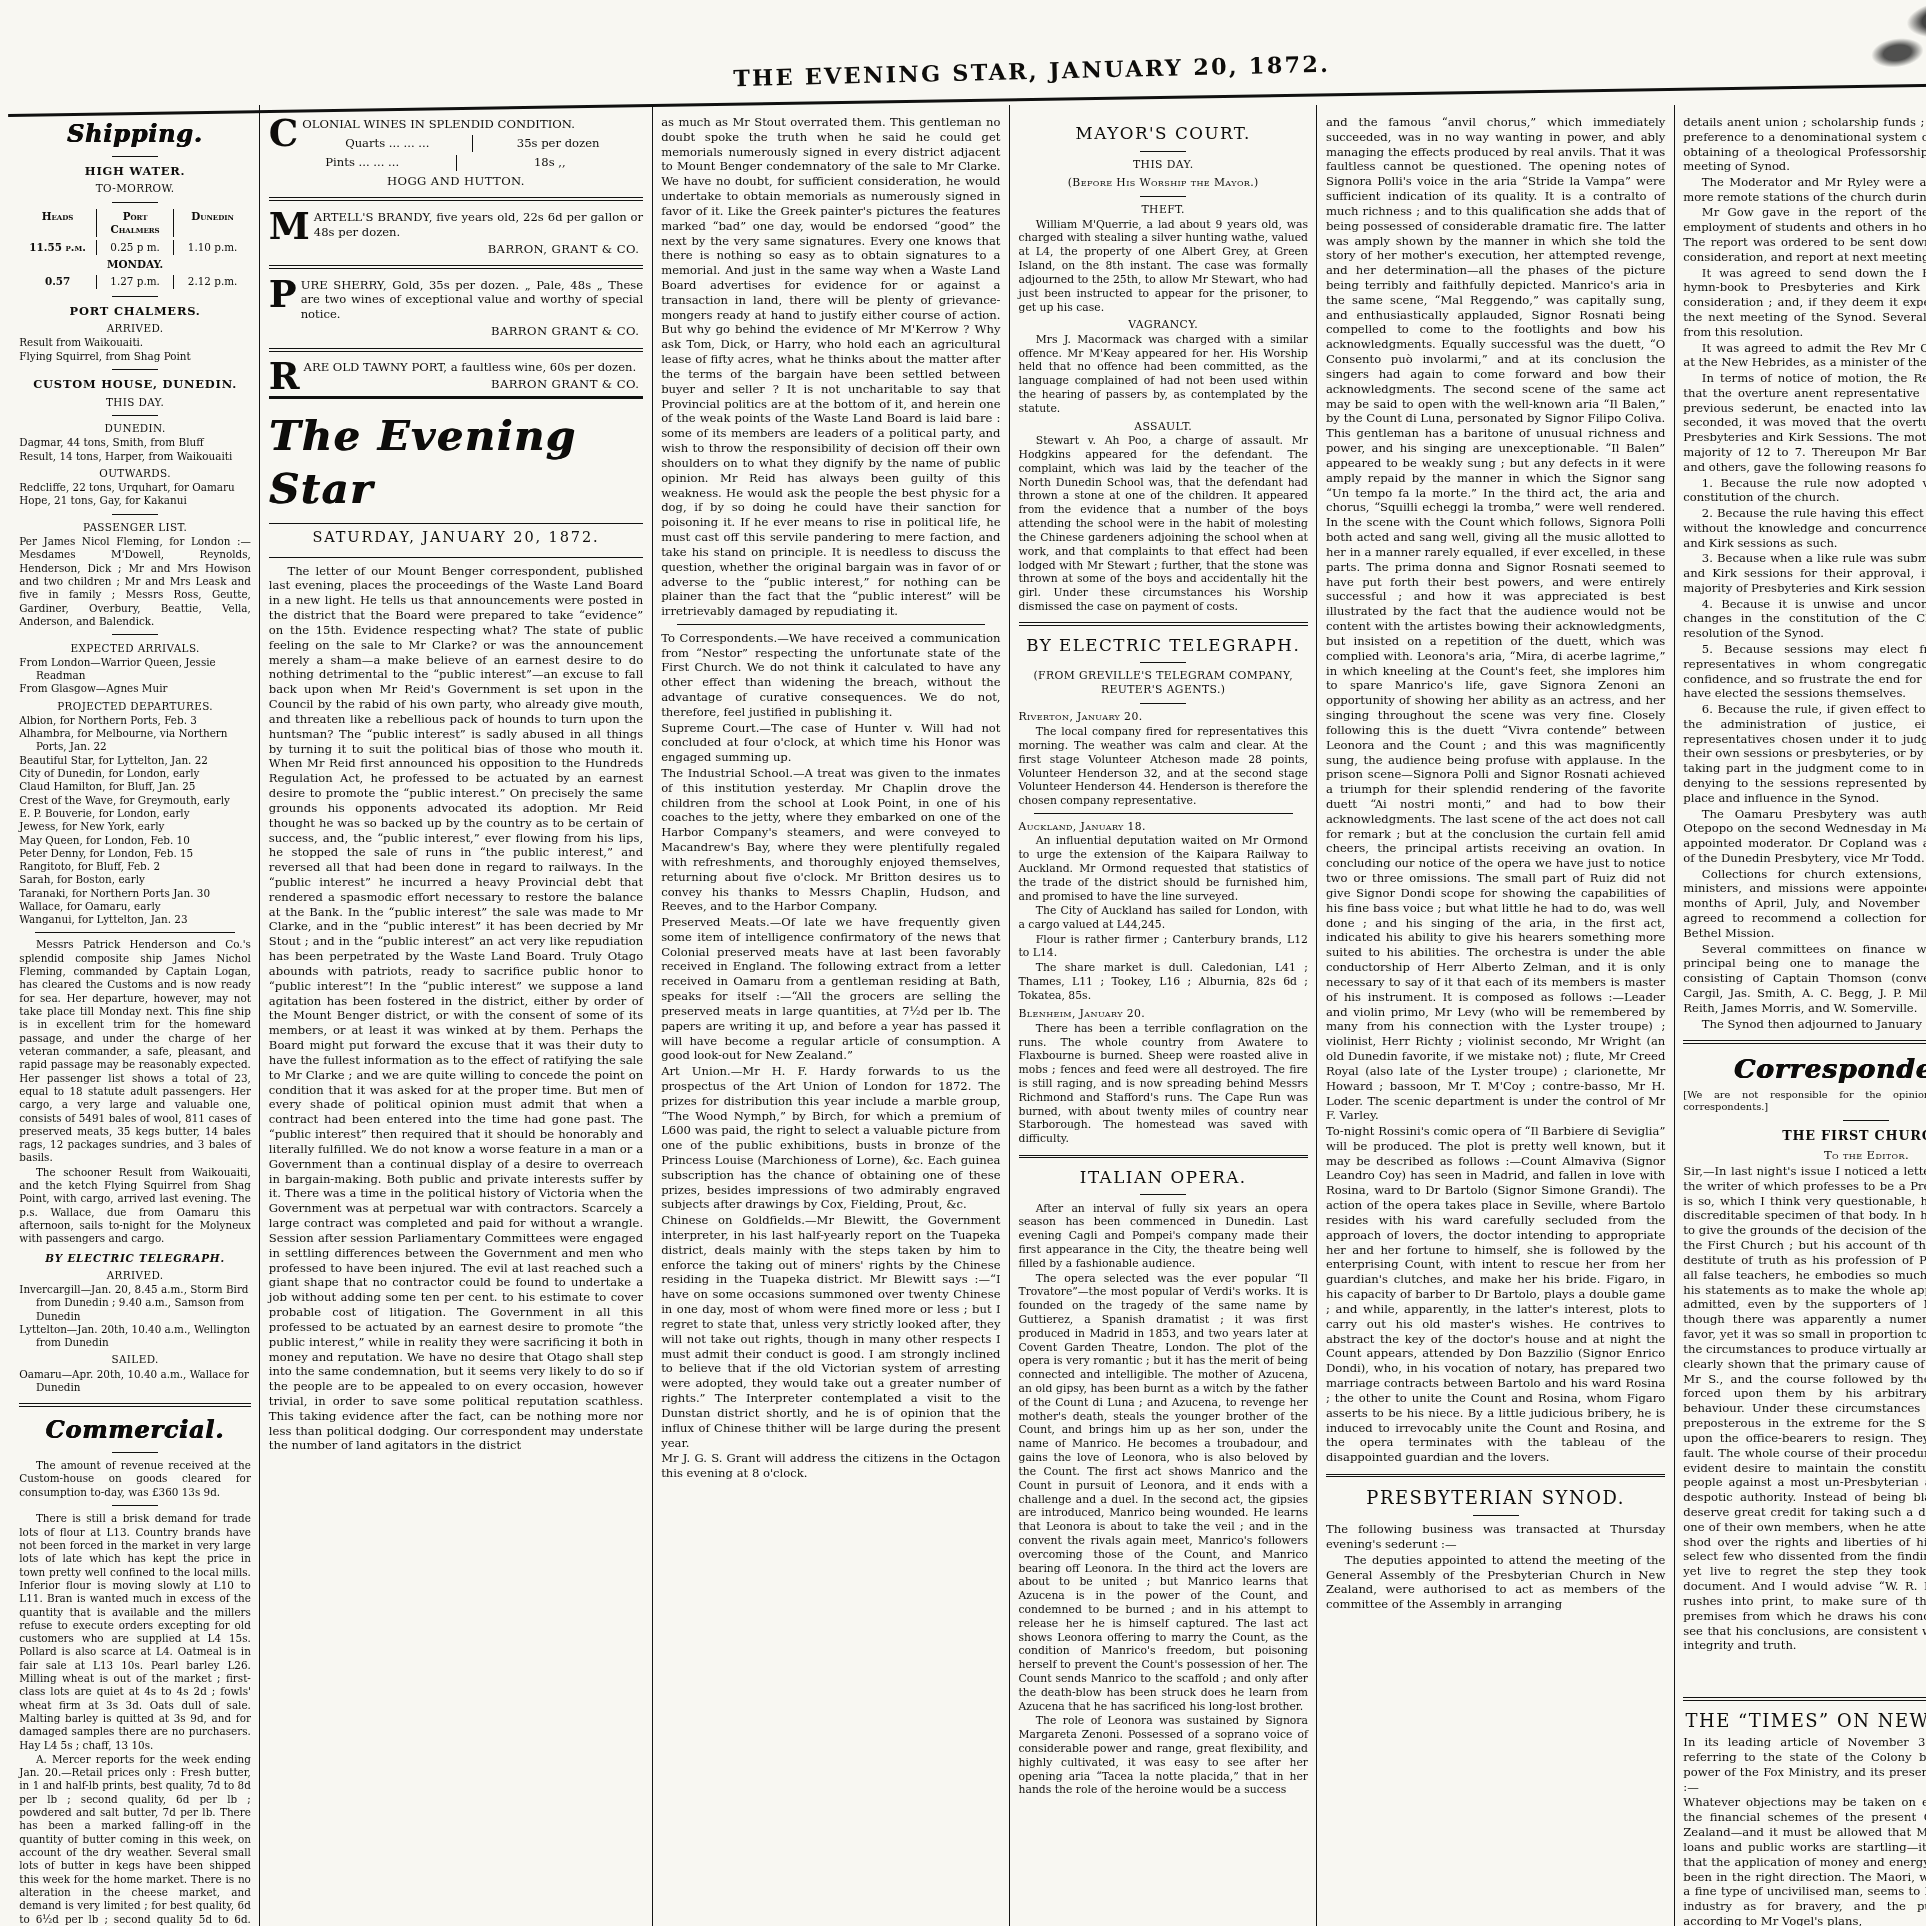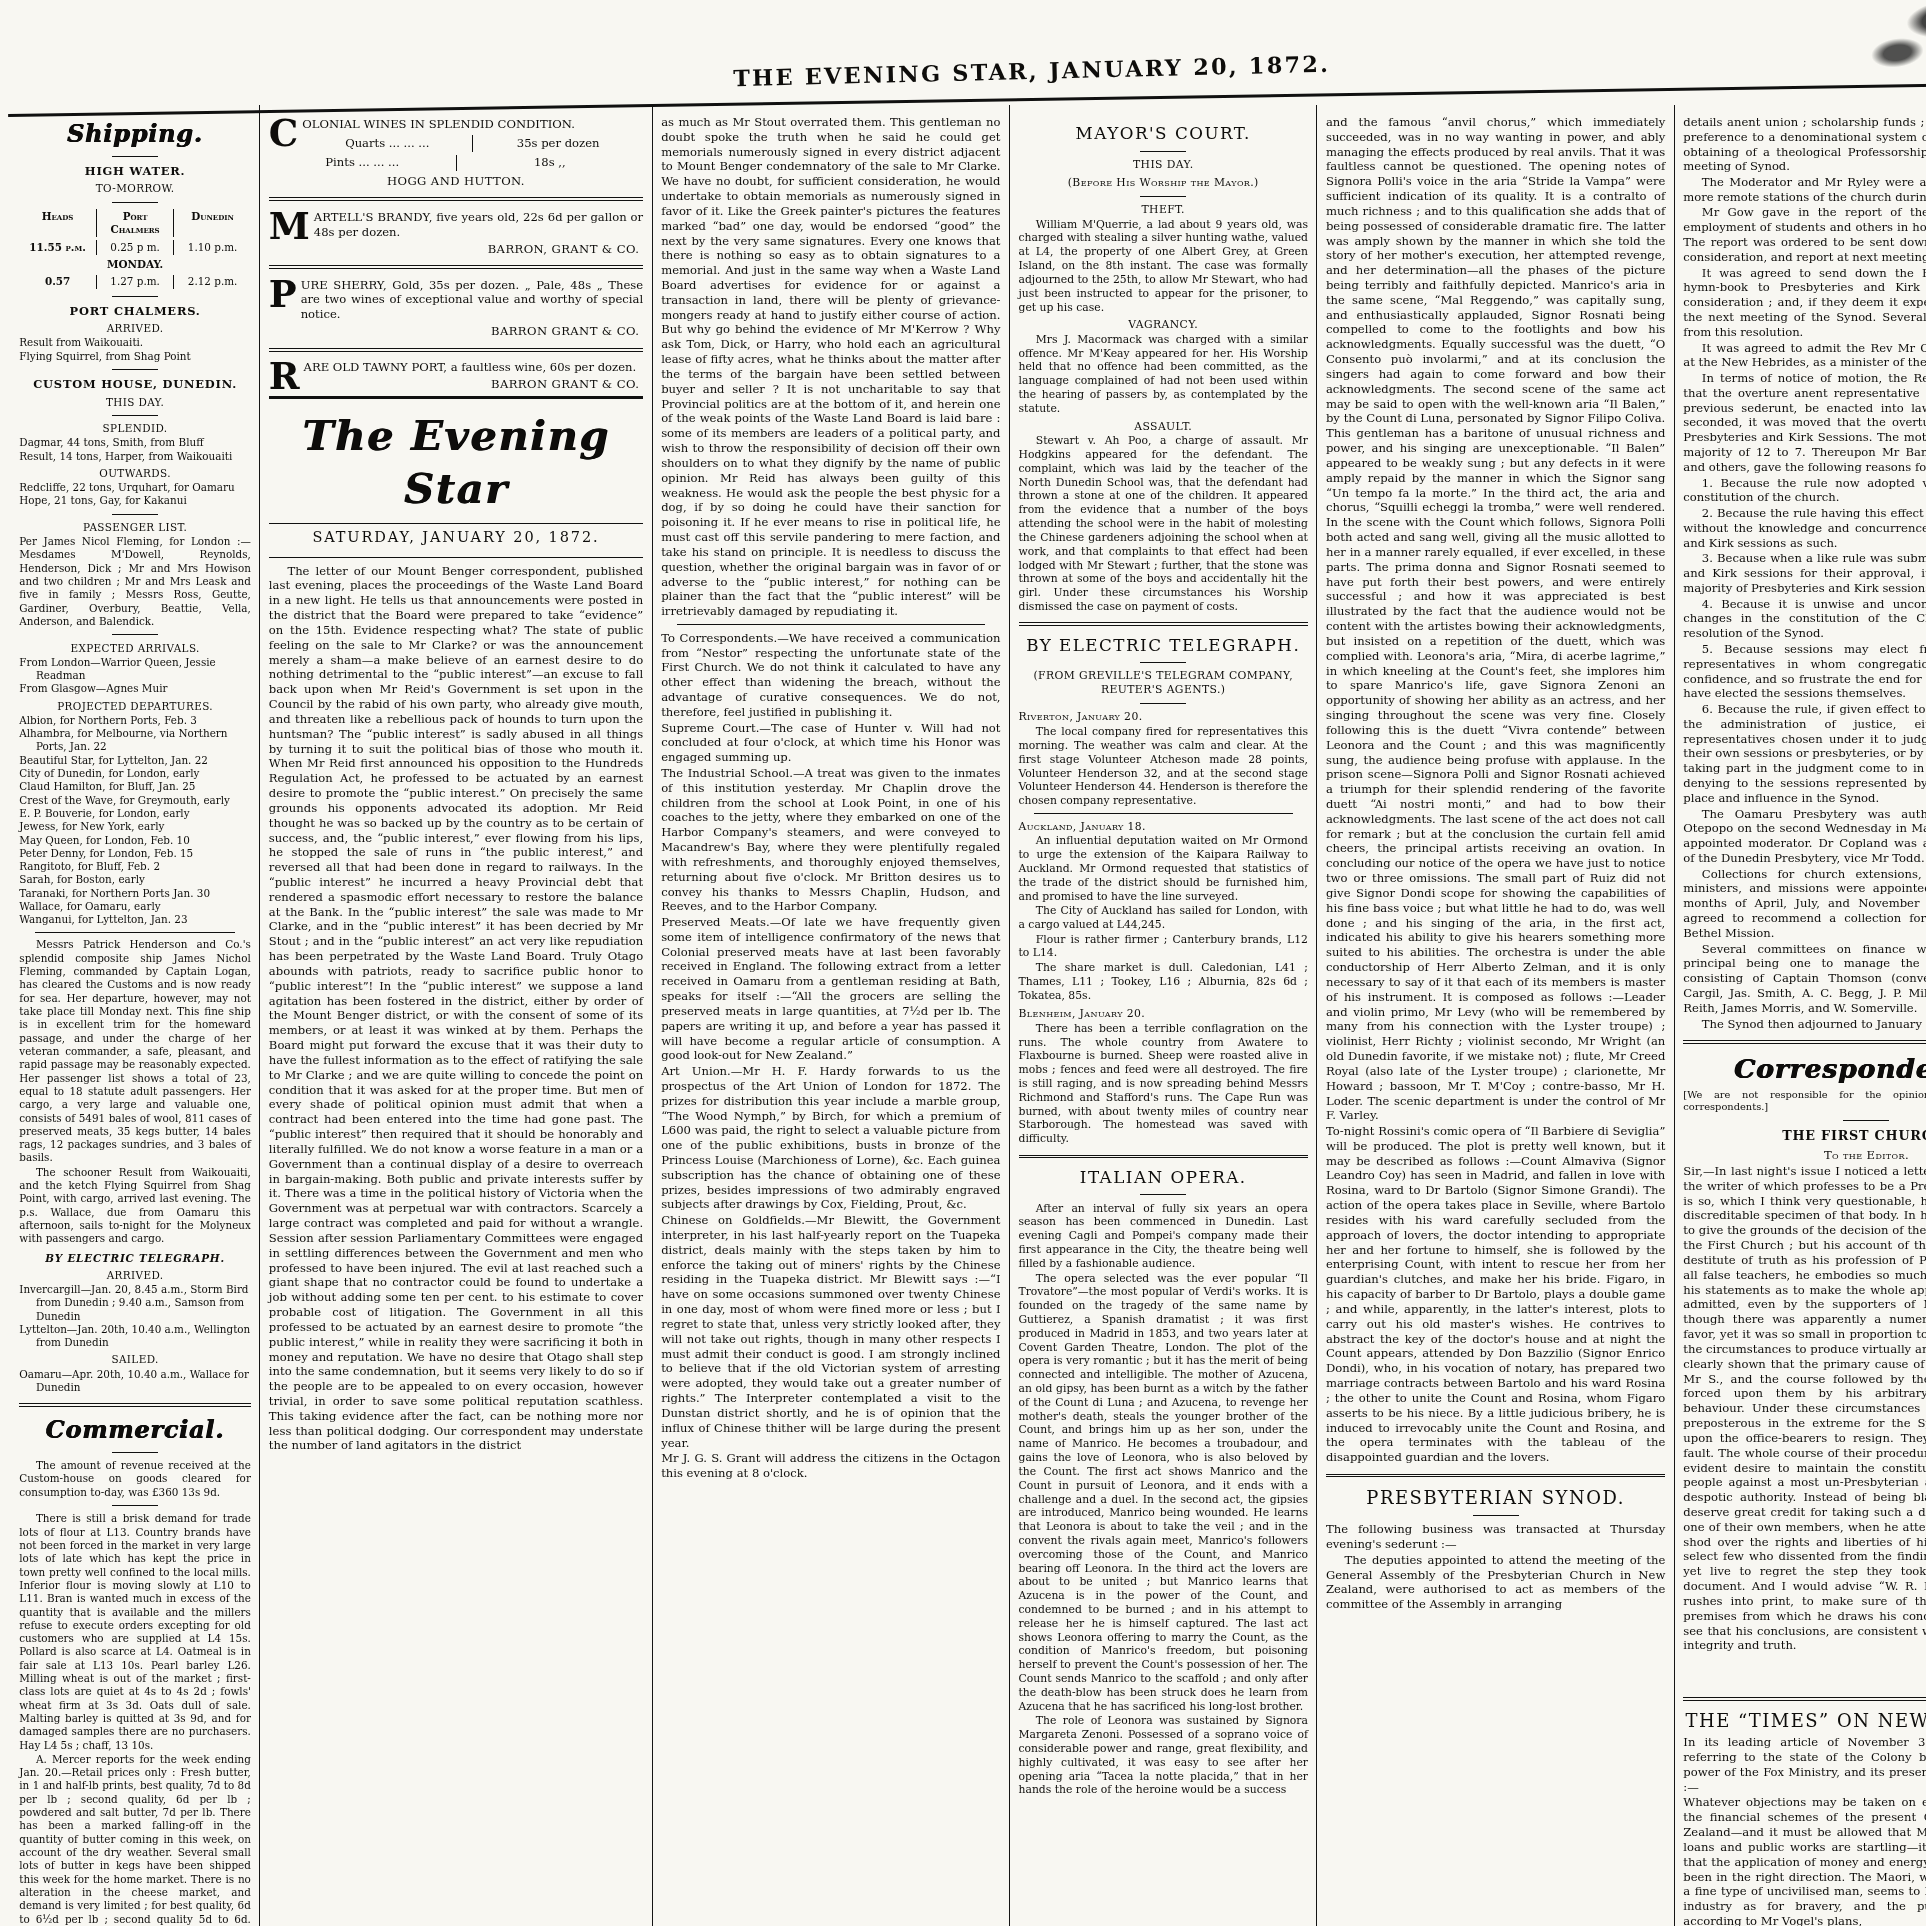--- a/index.html
+++ b/index.html
@@ -81,21 +81,21 @@
   .ad::first-letter{
     font-size:3.2em;float:left;line-height:.78;
     padding:2.3px 3.9px 0 0;font-weight:bold;
   }
   .tide{display:flex;text-align:center;margin:3.1px 0;justify-content:flex-end;}
   .tide .tc{flex:1;border-right:0.8px solid #111;padding:0.8px 2.3px;}
   .tide .tc:last-child{border-right:none;}
   .tide .th{font-variant:small-caps;font-weight:bold;}
   .midlbl{text-align:center;font-variant:small-caps;font-weight:bold;margin:0.8px 0;}
   .evestar{
-    text-align:center;font-weight:bold;font-style:italic;
+    font-weight:bold;font-style:italic;
     font-size:3.6em;letter-spacing:1.5px;margin:3.9px 0;
     text-shadow:0.8px 0 0 #000;
     border-top:3.1px solid #111;border-bottom:1.5px solid #111;
     padding:10px 0 7px 0;
   }
   .dateline{
     text-align:center;font-size:1.25em;letter-spacing:1.9px;
     border-bottom:1.2px solid #111;padding-bottom:11px;margin-bottom:5.4px;
   }
 </style>
@@ -134,21 +134,21 @@
       </div>
       <div class="rule"></div>
       <div class="h2">PORT CHALMERS.</div>
       <div class="sc">ARRIVED.</div>
       <div class="line">Result from Waikouaiti.</div>
       <div class="line">Flying Squirrel, from Shag Point</div>
       <div class="rule"></div>
       <div class="h2">CUSTOM HOUSE, DUNEDIN.</div>
       <div class="sc">THIS DAY.</div>
       <div class="rule"></div>
-      <div class="sc">SPLENDID.</div>
+      <div class="sc">DUNEDIN.</div>
       <div class="line">Dagmar, 44 tons, Smith, from Bluff</div>
       <div class="line">Result, 14 tons, Harper, from Waikouaiti</div>
       <div class="sc">OUTWARDS.</div>
       <div class="line">Redcliffe, 22 tons, Urquhart, for Oamaru</div>
       <div class="line">Hope, 21 tons, Gay, for Kakanui</div>
       <div class="rule"></div>
       <div class="sc">PASSENGER LIST.</div>
       <p class="pi">Per James Nicol Fleming, for London :— Mesdames M'Dowell, Reynolds, Henderson, Dick ; Mr and Mrs Howison and two children ; Mr and Mrs Leask and five in family ; Messrs Ross, Geutte, Gardiner, Overbury, Beattie, Vella, Anderson, and Balendick.</p>
       <div class="rule"></div>
       <div class="sc">EXPECTED ARRIVALS.</div>

